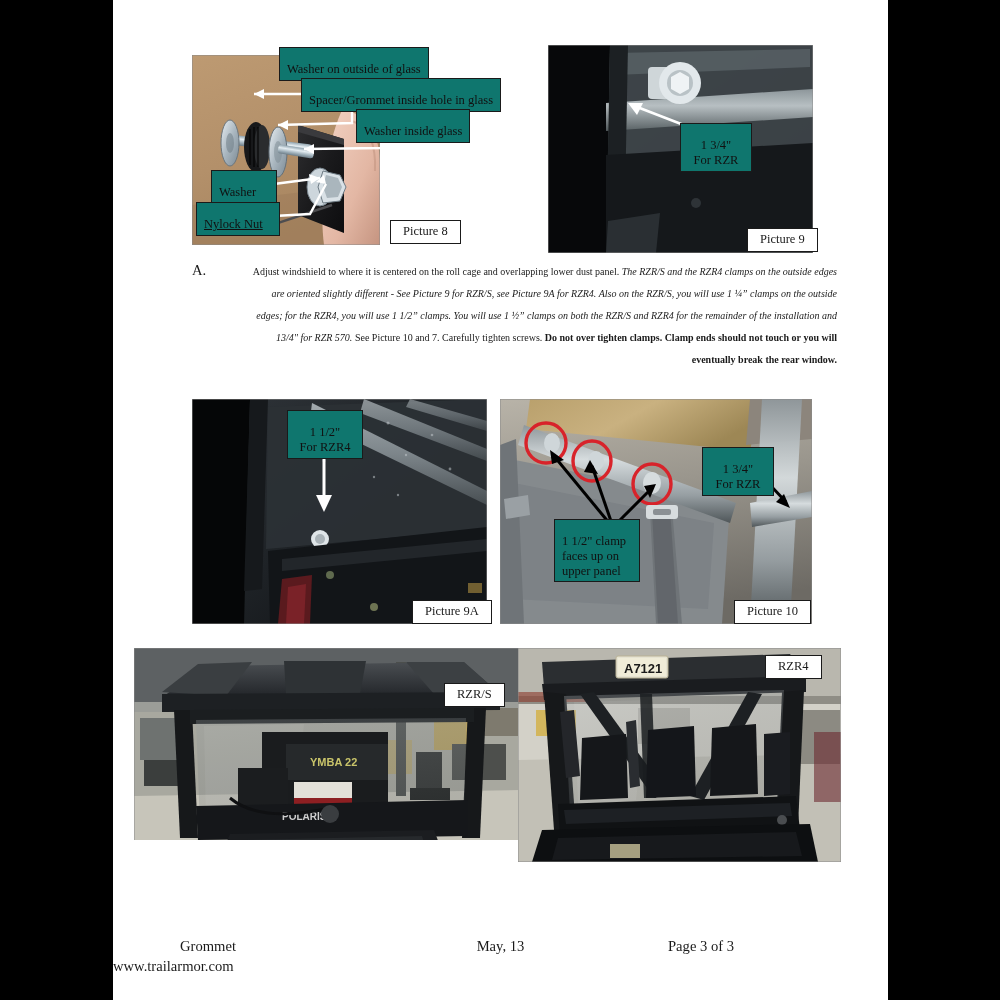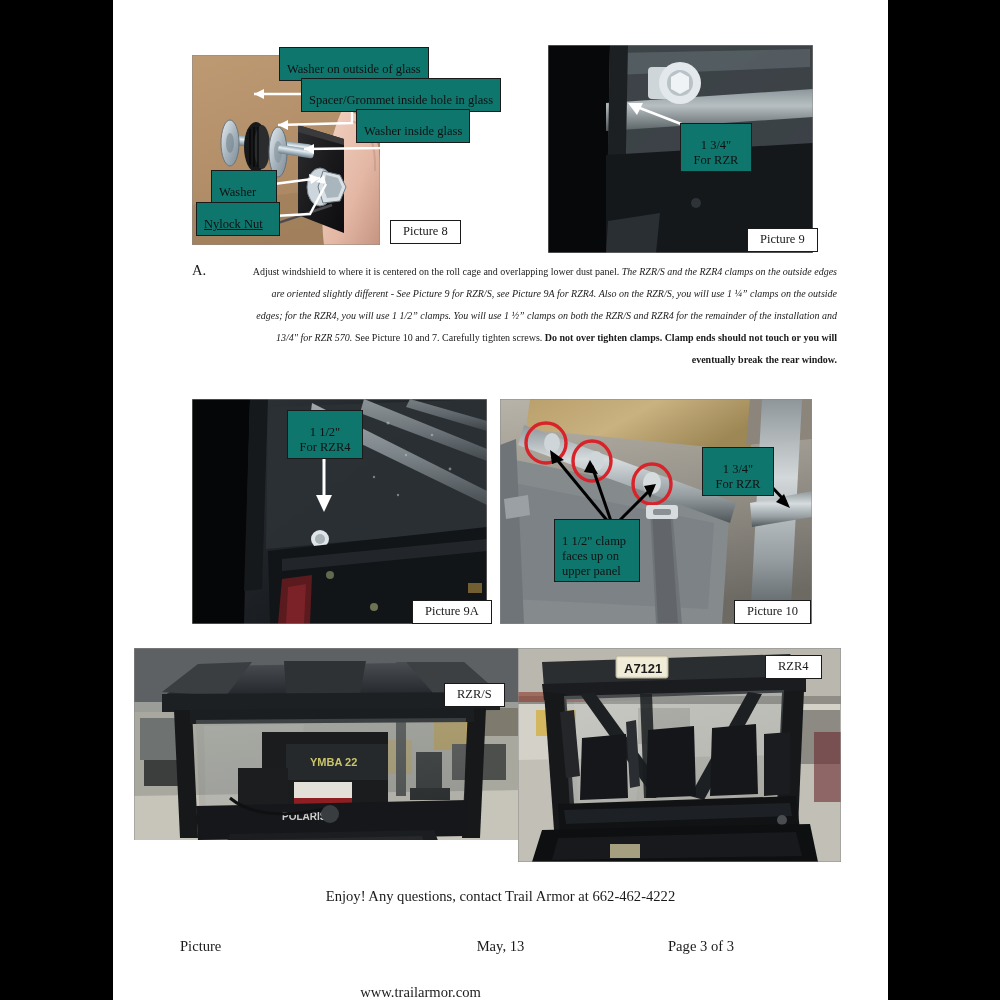--- a/index.html
+++ b/index.html
@@ -108,23 +108,22 @@
     top: 938px;
     width: 775px;
     font-size: 14.6px;
   }
   .footer-left  { position: absolute; left: 67px;  top: 0; }
   .footer-mid   { position: absolute; left: 0; top: 0; width: 775px; text-align: center; }
   .footer-right { position: absolute; left: 555px; top: 0; }
   .footer-url {
     position: absolute;
     left: 0;
-    top: 984px;
+    top: 958px;
     width: 615px;
-    text-align: center;
     font-size: 14.6px;
   }
 </style>
 </head>
 <body>
 
 <div class="viewport">
   <div class="page">
 
     <div class="photo" style="left:79px; top:55px; width:188px; height:190px;">
@@ -538,24 +537,23 @@
         <circle cx="264" cy="172" r="5" fill="#4a4d50"></circle>
 
         <path d="M24 182 L292 176 L300 214 L14 214 Z" fill="#0d0f11"></path>
         <path d="M40 190 L278 184 L284 208 L34 212 Z" fill="#17191c"></path>
         <rect x="92" y="196" width="30" height="14" fill="#c9c09a" opacity="0.8"></rect>
         <rect x="0" y="0" width="323" height="214" fill="none" stroke="#8a8a8a" stroke-width="1"></rect>
       </svg>
     </div>
     <div class="piclabel" style="left:652px; top:655px;">RZR4</div>
 
-    <div class="enjoy-line">Enjoy!  Any questions, contact Trail Armor at 662-462-4222</div>
 
     <div class="footer-row">
-      <div class="footer-left">Picture</div>
+      <div class="footer-left">Grommet</div>
       <div class="footer-mid">May, 13</div>
       <div class="footer-right">Page 3 of 3</div>
     </div>
 
     <div class="footer-url">www.trailarmor.com</div>
 
   </div>
 </div>
 
 </body></html>

